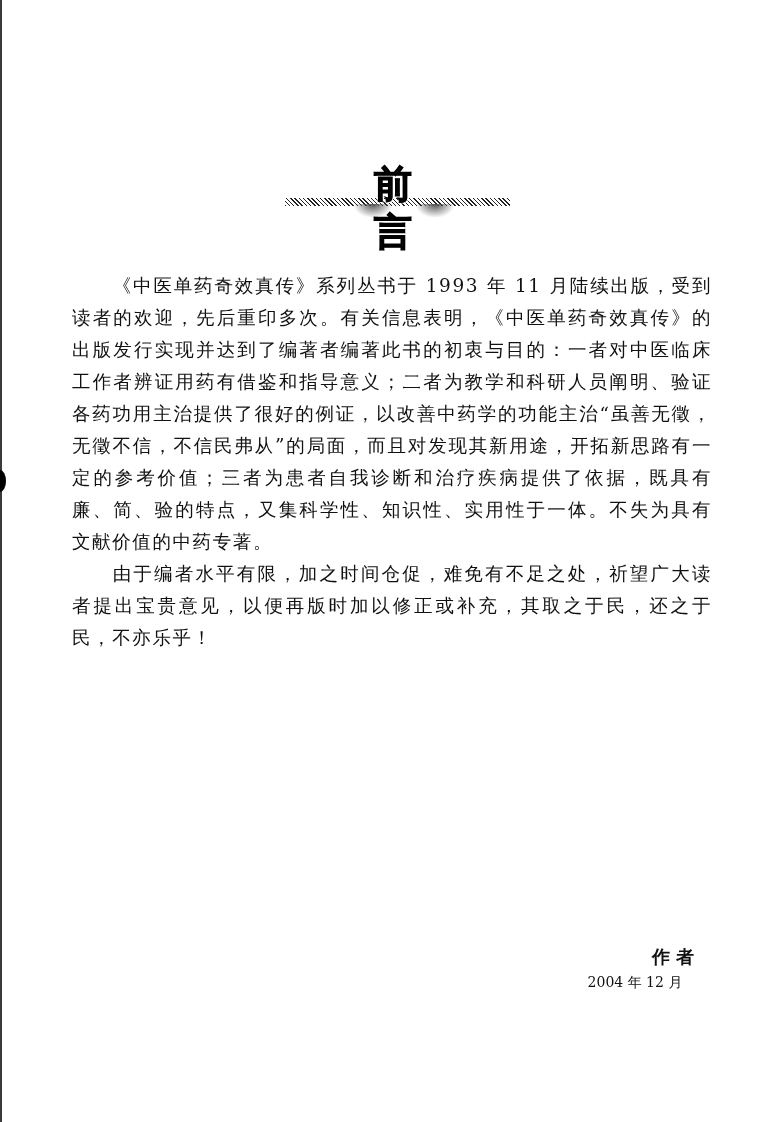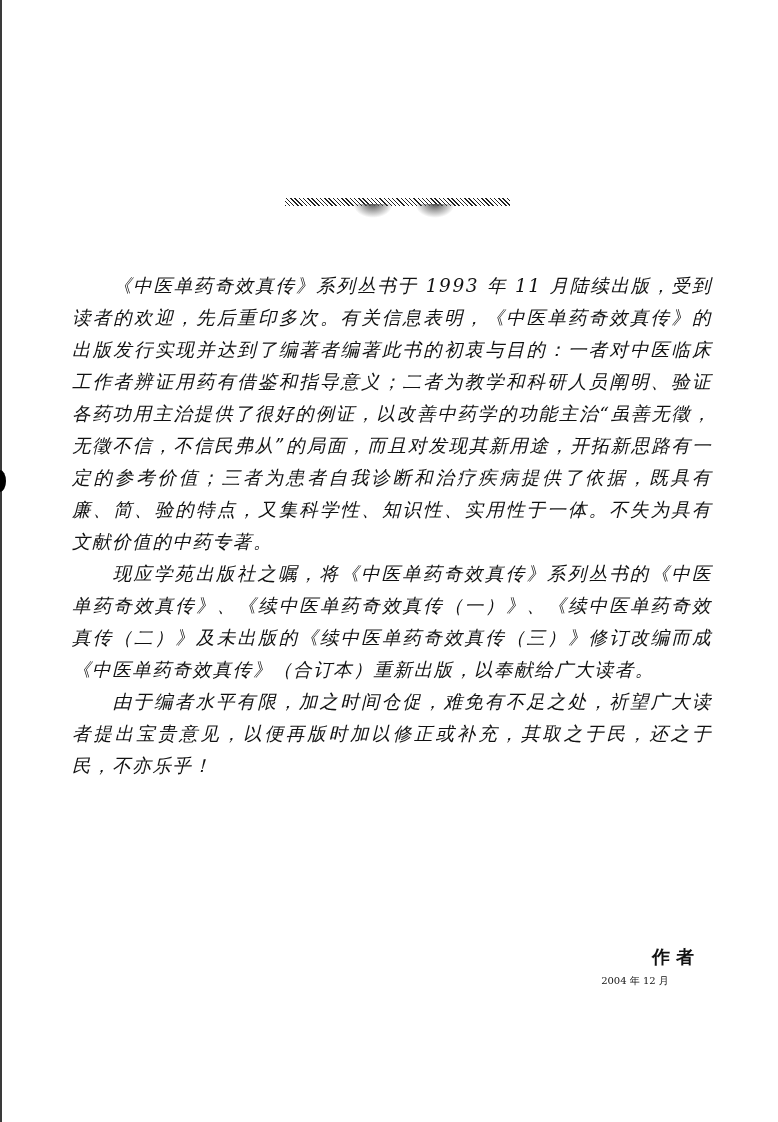--- a/index.html
+++ b/index.html
@@ -14,38 +14,38 @@
                background: radial-gradient(ellipse at top, #555 0%, rgba(255,255,255,0) 70%); }
   .title-bar-shadow-r { position: absolute; left: 130px; top: 44px; width: 40px; height: 14px;
                background: radial-gradient(ellipse at top, #555 0%, rgba(255,255,255,0) 70%); }
   .title { position: absolute; left: 60px; top: 0; width: 110px; text-align: center;
            font-family: "DejaVu Sans", sans-serif; font-weight: bold; font-size: 38px; line-height: 48px;
            color: #111; letter-spacing: 14px; text-shadow: 1px 1px 0 #fff, -1px -1px 0 #fff;
            -webkit-text-stroke: 1px #000; }
   .body-text { position: absolute; left: 72px; top: 270px; width: 640px;
                font-size: 18.5px; line-height: 32px; letter-spacing: 1.6px; text-align: justify; }
   .body-text p { margin: 0; }
-  .body-text p.indent { text-indent: 2.2em; font-style: italic; }
+  .body-text p.indent { text-indent: 2.2em; }
   .sign { position: absolute; left: 580px; top: 945px; width: 120px; text-align: right;
           font-weight: bold; font-size: 18px; letter-spacing: 6px; }
   .date { position: absolute; left: 570px; top: 974px; width: 130px; text-align: center;
-          font-size: 10px; }
+          font-size: 14px; }
 </style>
 </head>
 <body>
 
 <div class="left-border"></div>
 <div class="edge-mark"></div>
 
 <div class="title-wrap">
   <div class="title-bar"></div>
   <div class="title-bar-shadow-l"></div>
   <div class="title-bar-shadow-r"></div>
+  <div class="title">前 言</div>
 </div>
 
 <div class="body-text">
   <p class="indent">《中医单药奇效真传》系列丛书于 1993 年 11 月陆续出版，受到读者的欢迎，先后重印多次。有关信息表明，《中医单药奇效真传》的出版发行实现并达到了编著者编著此书的初衷与目的：一者对中医临床工作者辨证用药有借鉴和指导意义；二者为教学和科研人员阐明、验证各药功用主治提供了很好的例证，以改善中药学的功能主治“虽善无徵，无徵不信，不信民弗从”的局面，而且对发现其新用途，开拓新思路有一定的参考价值；三者为患者自我诊断和治疗疾病提供了依据，既具有廉、简、验的特点，又集科学性、知识性、实用性于一体。不失为具有文献价值的中药专著。</p>
-  <p class="indent">现应学苑出版社之嘱，将《中医单药奇效真传》系列丛书的《中医单药奇效真传》、《续中医单药奇效真传（一）》、《续中医单药奇效真传（二）》及未出版的《续中医单药奇效真传（三）》修订改编而成《中医单药奇效真传》（合订本）重新出版，以奉献给广大读者。</p>
   <p class="indent">由于编者水平有限，加之时间仓促，难免有不足之处，祈望广大读者提出宝贵意见，以便再版时加以修正或补充，其取之于民，还之于民，不亦乐乎！</p>
 </div>
 
 <div class="sign">作者</div>
 <div class="date">2004 年 12 月</div>
 
 </body></html>

